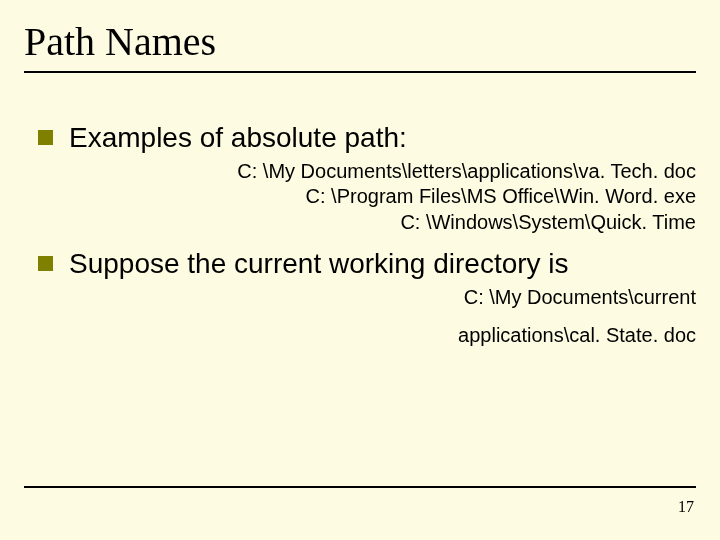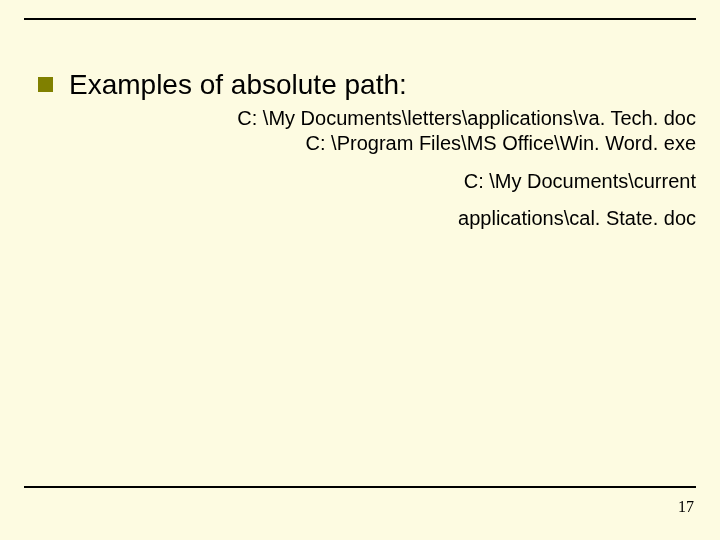--- a/index.html
+++ b/index.html
@@ -74,33 +74,39 @@
       bottom: 24px;
       font-size: 16px;
       font-family: "Times New Roman", Times, serif;
       text-align: right;
     }
   </style>
 </head>
 <body>
 
 <div class="slide">
+  <h1 class="title">Path Names</h1>
   <hr class="title-rule">
 
   <div class="content">
 
     <div class="bullet-item">
       <div class="bullet-icon"></div>
       <div class="bullet-text">Examples of absolute path:</div>
     </div>
     <div class="sub-content">
       <div class="sub-line">C: \My Documents\letters\applications\va. Tech. doc</div>
       <div class="sub-line">C: \Program Files\MS Office\Win. Word. exe</div>
+      <div class="sub-line">C: \Windows\System\Quick. Time</div>
     </div>
 
+    <div class="bullet-item">
+      <div class="bullet-icon"></div>
+      <div class="bullet-text">Suppose the current working directory is</div>
+    </div>
     <div class="sub-content">
       <div class="sub-line">C: \My Documents\current</div>
     </div>
 
     <div class="sub-content">
       <div class="sub-line">applications\cal. State. doc</div>
     </div>
 
   </div>
 

